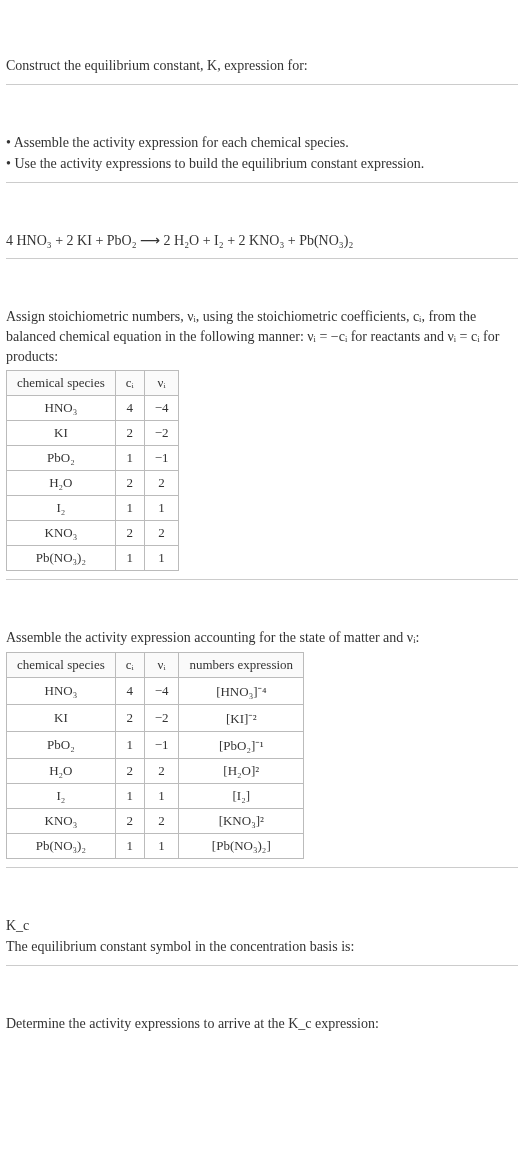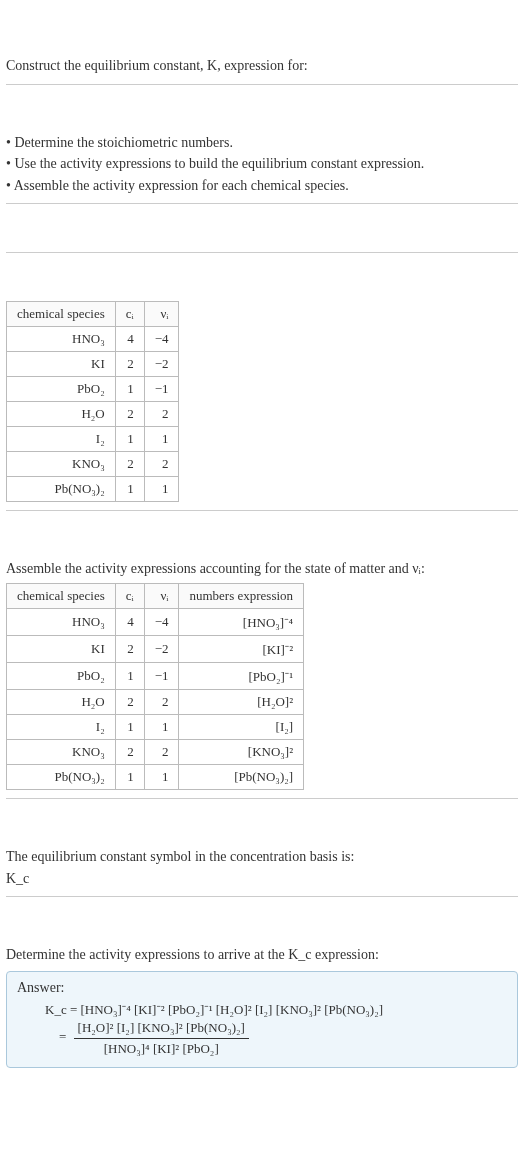--- a/index.html
+++ b/index.html
@@ -16,21 +16,21 @@
 .text-line { margin: 2px 0; line-height: 1.4; }
 .ital { }
 table.stoich {
   border-collapse: collapse;
   margin: 4px 0;
   font-size: 13px;
 }
 table.stoich th, table.stoich td {
   border: 1px solid #bbb;
   padding: 4px 10px;
-  text-align: right;
+  text-align: center;
   white-space: nowrap;
 }
 table.stoich th { font-weight: normal; background: #fafafa; }
 .answer-box {
   background: #eef6fb;
   border: 1px solid #aac8dc;
   border-radius: 4px;
   padding: 8px 10px;
   margin-top: 6px;
 }
@@ -45,33 +45,34 @@
 
 <div class="section">
   <div class="text-line">
     <span>Construct the equilibrium constant, K, expression for:</span>
   </div>
 </div>
 
 <hr class="divider">
 
 <div class="section">
-  <div class="text-line">• <span>Determine the stoichiometric numbers.</span></div>
+  <div class="text-line">• <span>Assemble the activity expression for each chemical species.</span></div>
   <div class="text-line">• <span>Use the activity expressions to build the equilibrium constant expression.</span></div>
-  <div class="text-line">• <span>Assemble the activity expression for each chemical species.</span></div>
 </div>
 
 <hr class="divider">
 
 <div class="section">
+  <div class="text-line">4 HNO₃ + 2 KI + PbO₂ ⟶ 2 H₂O + I₂ + 2 KNO₃ + Pb(NO₃)₂</div>
 </div>
 
 <hr class="divider">
 
 <div class="section">
+  <div class="text-line">Assign stoichiometric numbers, νᵢ, using the stoichiometric coefficients, cᵢ, from the balanced chemical equation in the following manner: νᵢ = −cᵢ for reactants and νᵢ = cᵢ for products:</div>
   <table class="stoich">
     <tbody>
         <tr>
       <th>chemical species</th>
       <th><span class="ital">cᵢ</span></th>
       <th><span class="ital">νᵢ</span></th>
     </tr>
     <tr>
           <td>HNO₃</td>
           <td>4</td>
@@ -107,21 +108,21 @@
           <td>1</td>
           <td>1</td>
         </tr>
   </tbody>
     </table>
 </div>
 
 <hr class="divider">
 
 <div class="section">
-  <div class="text-line">Assemble the activity expressions accounting for the state of matter and νᵢ:</div>
+  <div class="text-line">Assemble the activity expression accounting for the state of matter and νᵢ:</div>
   <table class="stoich">
     <tbody>
         <tr>
       <th>chemical species</th>
       <th><span class="ital">cᵢ</span></th>
       <th><span class="ital">νᵢ</span></th>
       <th>numbers expression</th>
     </tr>
     <tr>
           <td>HNO₃</td>
@@ -165,34 +166,21 @@
           <td>1</td>
           <td>[Pb(NO₃)₂]</td>
         </tr>
   </tbody>
     </table>
 </div>
 
 <hr class="divider">
 
 <div class="section">
+  <div class="text-line ital">K_c</div>
   <div class="text-line">The equilibrium constant symbol in the concentration basis is:</div>
-  <div class="text-line ital">K_c</div>
 </div>
 
 <hr class="divider">
 
 <div class="section">
   <div class="text-line">Determine the activity expressions to arrive at the K_c expression:</div>
-  <div class="answer-box">
-    <div class="label">Answer:</div>
-    <div class="kc-line">
-      <span class="ital">K_c = [HNO₃]⁻⁴ [KI]⁻² [PbO₂]⁻¹ [H₂O]² [I₂] [KNO₃]² [Pb(NO₃)₂]</span>
-    </div>
-    <div class="kc-line" style="margin-left:42px">
-      <span class="ital">=</span>
-      <span class="frac">
-        <span class="num">[H₂O]² [I₂] [KNO₃]² [Pb(NO₃)₂]</span>
-        <span class="den">[HNO₃]⁴ [KI]² [PbO₂]</span>
-      </span>
-    </div>
-  </div>
 </div>
 
 </body></html>

